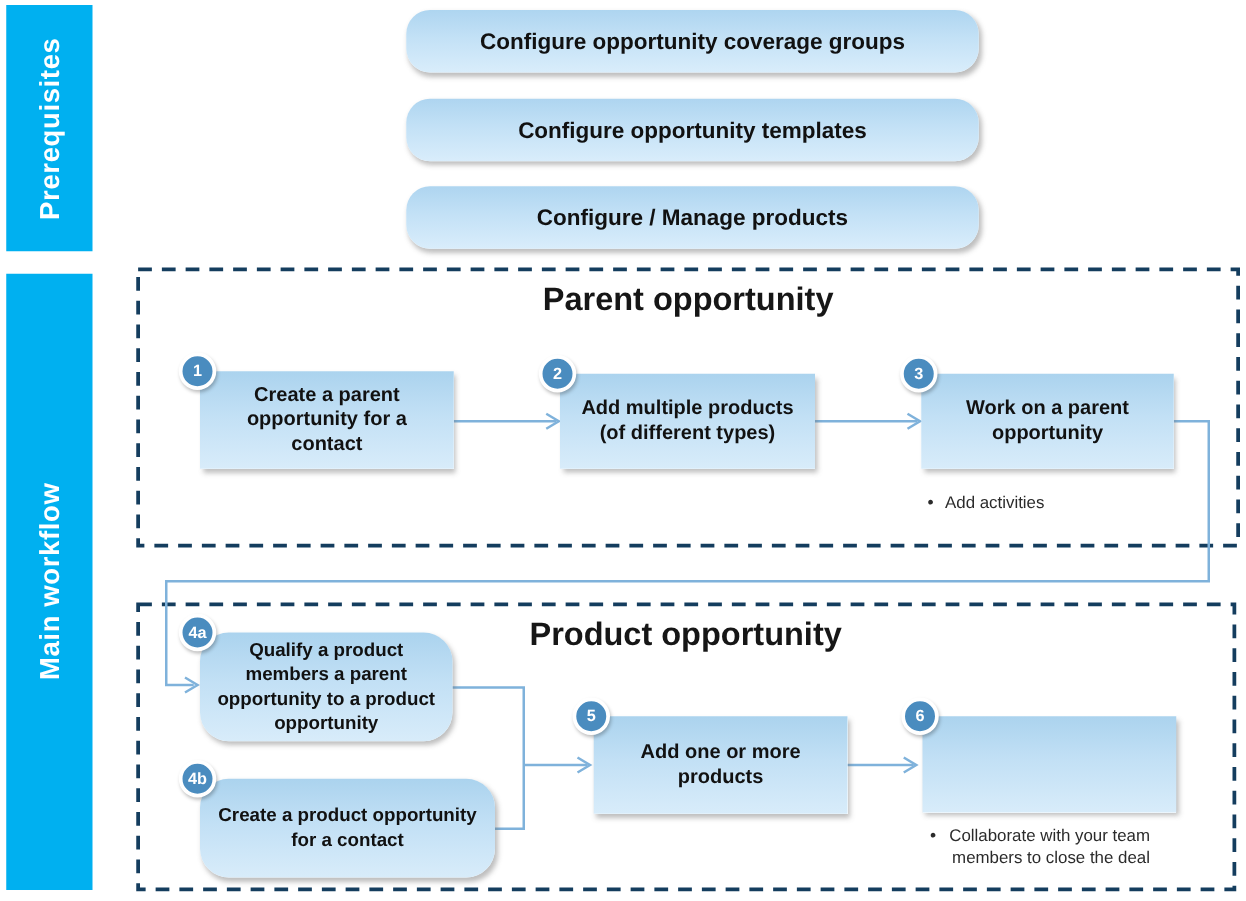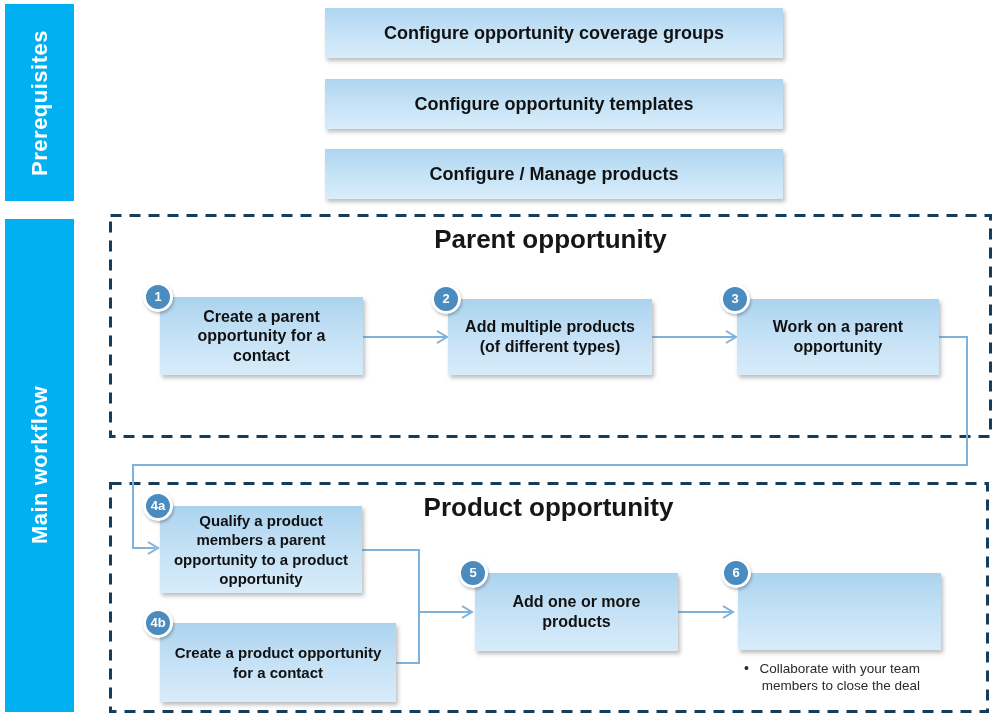--- a/index.html
+++ b/index.html
@@ -41,20 +41,21 @@
     width: 458px;
     height: 50px;
     background: linear-gradient(180deg, #aed5f0 0%, #c3e1f6 45%, #d9edfb 100%);
     box-shadow: 2px 3px 4px rgba(110,110,110,0.45);
     display: flex;
     align-items: center;
     justify-content: center;
     color: #111111;
     font-weight: bold;
     font-size: 18px;
+    border-radius: 19px;
   }
 
   
   .section-title {
     position: absolute;
     color: #161616;
     font-weight: bold;
     font-size: 26px;
     text-align: center;
   }
@@ -69,21 +70,21 @@
     display: flex;
     align-items: center;
     justify-content: center;
     text-align: center;
     color: #111111;
     font-weight: bold;
     font-size: 16px;
     line-height: 1.22;
     padding: 4px 8px;
   }
-  .step-box.small-text { font-size: 15px; line-height: 1.3; }
+  .step-box.small-text { font-size: 15px; line-height: 1.3; border-radius: 23px; }
 
   .badge {
     position: absolute;
     left: -17px;
     top: -15px;
     width: 30px;
     height: 30px;
     background: #4a8cbf;
     border: 3px solid #ffffff;
     border-radius: 50%;
@@ -177,20 +178,21 @@
     <span>Create a parent opportunity for a contact</span>
   </div>
   <div class="step-box" style="left:448px; top:299px; width:204px; height:76px;">
     <div class="badge">2</div>
     <span>Add multiple products (of different types)</span>
   </div>
   <div class="step-box" style="left:737px; top:299px; width:202px; height:76px;">
     <div class="badge">3</div>
     <span>Work on a parent opportunity</span>
   </div>
+  <div class="note note-3">Add activities</div>
 
   <div class="step-box small-text" style="left:160px; top:506px; width:202px; height:87px;">
     <div class="badge">4a</div>
     <span>Qualify a product members a parent opportunity to a product opportunity</span>
   </div>
   <div class="step-box small-text" style="left:160px; top:623px; width:236px; height:79px;">
     <div class="badge">4b</div>
     <span>Create a product opportunity for a contact</span>
   </div>
   <div class="step-box" style="left:475px; top:573px; width:203px; height:78px;">

